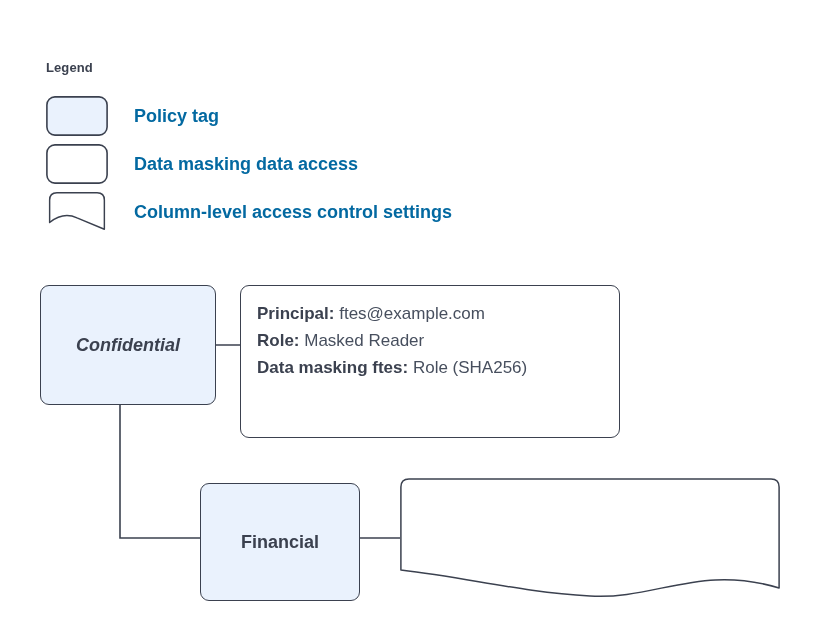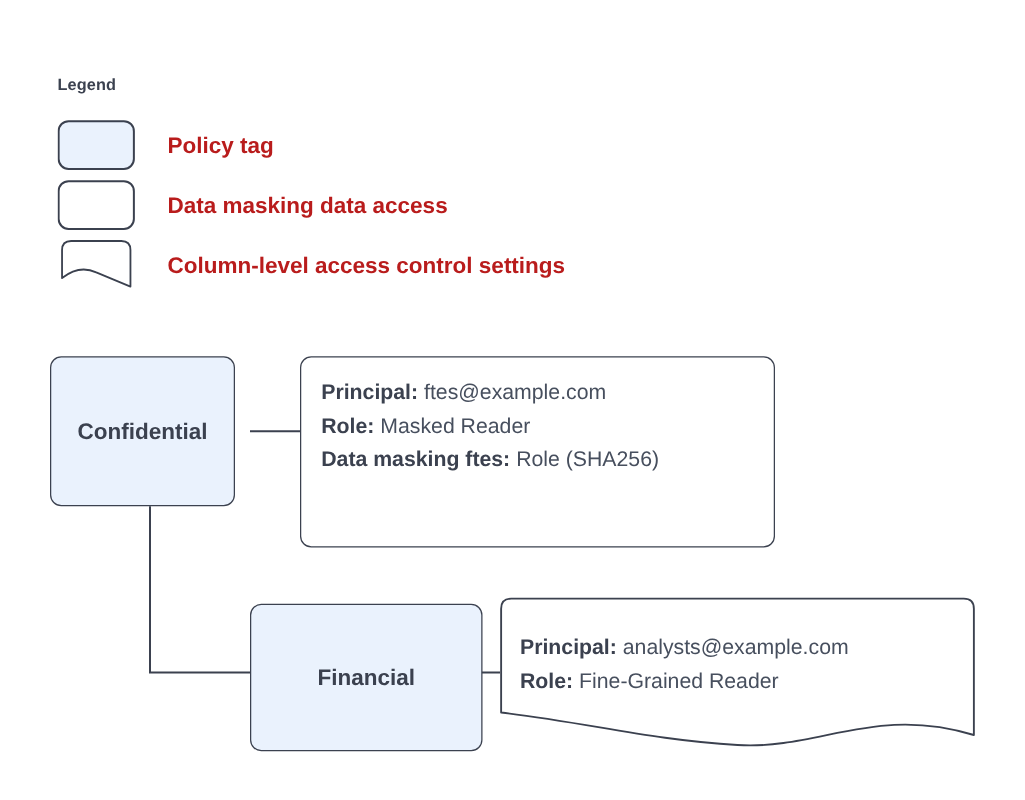--- a/index.html
+++ b/index.html
@@ -46,21 +46,21 @@
   }
   .legend-label {
     position: absolute;
     left: 88px;
     top: 0;
     height: 40px;
     line-height: 40px;
     white-space: nowrap;
     font-size: 18px;
     font-weight: bold;
-    color: #b91c1c;
+    color: #0369a1;
   }
   #legend-row-0 { top: 96px; }
   #legend-row-1 { top: 144px; }
   #legend-row-2 { top: 192px; }
 
   
   .node {
     position: absolute;
     box-sizing: border-box;
     border: 1.6px solid #3b414f;
@@ -69,27 +69,28 @@
     display: flex;
     align-items: center;
     justify-content: center;
     font-size: 18px;
     font-weight: bold;
     color: #3b414f;
   }
   #node-confidential {
     left: 40px;
     top: 285px;
-    width: 148px;
+    width: 176px;
     height: 120px;
+    font-style: italic;
   }
   #node-financial {
     left: 200px;
     top: 483px;
-    width: 186px;
+    width: 160px;
     height: 118px;
   }
 
   
   .policy-box {
     position: absolute;
     box-sizing: border-box;
     border: 1.5px solid #3b414f;
     border-radius: 9px;
     background: #ffffff;
@@ -204,23 +205,13 @@
   <svg viewBox="0 0 380 120" xmlns="http://www.w3.org/2000/svg">
     <path d="M 0.9 9
              Q 0.9 0.9 9 0.9
              L 371 0.9
              Q 379.1 0.9 379.1 9
              L 379.1 110
              C 300 86 255 122 190 118
              C 120 114 70 100 0.9 92
              Z" fill="#ffffff" stroke="#3b414f" stroke-width="1.5" stroke-linejoin="round"></path>
   </svg>
-  <div id="doc-text">
-    <div class="policy-line">
-      <b>Principal:</b>
-      <span>analysts@example.com</span>
-    </div>
-    <div class="policy-line">
-      <b>Role:</b>
-      <span>Fine-Grained Reader</span>
-    </div>
-  </div>
 </div>
 
 </body></html>

